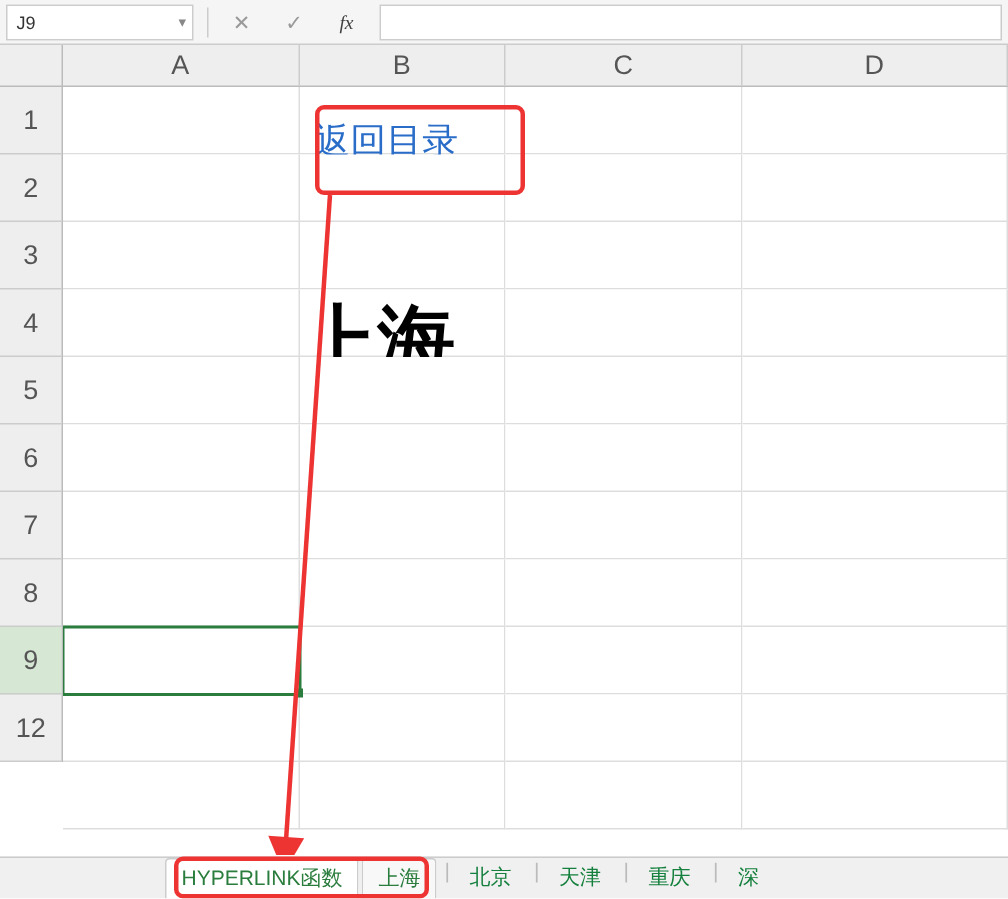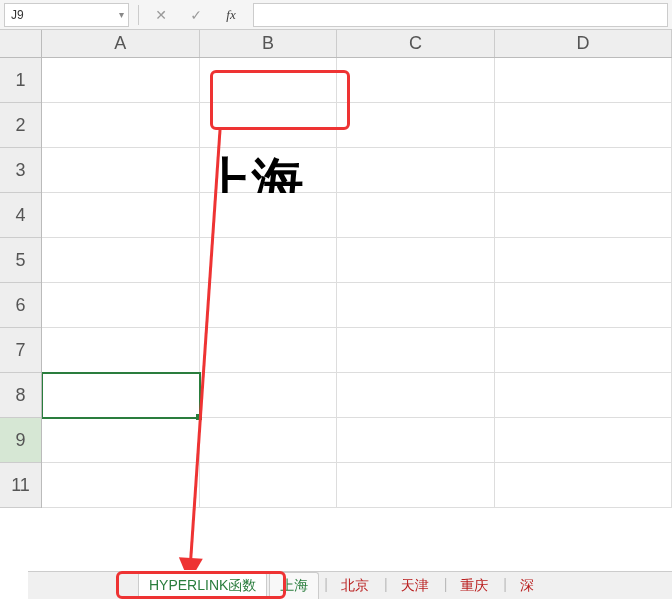--- a/index.html
+++ b/index.html
@@ -75,26 +75,26 @@
     top: 40px; left: 210px; width: 140px; height: 60px; z-index: 5; pointer-events: none;
   }
   .annot-box2 {
     position: absolute; border: 3px solid #e33; border-radius: 6px;
     bottom: 0; left: 116px; width: 170px; height: 28px; z-index: 5; pointer-events: none;
   }
   .arrow-svg { position: absolute; top: 100px; left: 170px; z-index: 4; pointer-events: none; }
   
   .sheet-tabs {
     position: absolute; bottom: 0; left: 0; right: 0; height: 28px;
-    display: flex; align-items: center; background: #f0f0f0;
-    border-top: 1px solid #ccc; padding-left: 110px; font-size: 14px; margin-left: 28px;
+    display: flex; align-items: flex-start; background: #f0f0f0;
+    border-top: 1px solid #ccc; padding-left: 110px; font-size: 14px;
   }
   .tab {
     padding: 4px 10px; border: 1px solid #ccc; border-bottom: none;
-    background: #f8f8f8; margin-right: 2px; color: #b91c1c; cursor: pointer;
+    background: #f8f8f8; margin-right: 2px; color: #15803d; cursor: pointer;
     border-top-left-radius: 3px; border-top-right-radius: 3px;
   }
   .tab.active { background: #fff; color: #2a7d3d; font-weight: 500; }
   .tab-sep { color: #bbb; padding: 0 3px 4px; }
 </style>
 </head>
 <body>
 
 <div class="formula-bar">
   <div class="name-box">
@@ -121,24 +121,32 @@
   <div class="row-headers">
     <div class="row-h">1</div>
     <div class="row-h">2</div>
     <div class="row-h">3</div>
     <div class="row-h">4</div>
     <div class="row-h">5</div>
     <div class="row-h">6</div>
     <div class="row-h">7</div>
     <div class="row-h">8</div>
     <div class="row-h sel">9</div>
-    <div class="row-h">11</div>
+    <div class="row-h">12</div>
   </div>
 
   <div class="cells">
+    <div class="row">
+      <div class="cell" style="width:160px"></div>
+      <div class="cell" style="width:140px;position:relative">
+        <a class="link-text">返回目录</a>
+      </div>
+      <div class="cell" style="width:160px"></div>
+      <div class="cell" style="width:180px"></div>
+    </div>
     <div class="row">
       <div class="cell" style="width:160px"></div>
       <div class="cell" style="width:140px"></div>
       <div class="cell" style="width:160px"></div>
       <div class="cell" style="width:180px"></div>
     </div>
     <div class="row">
       <div class="cell" style="width:160px"></div>
       <div class="cell" style="width:140px"></div>
       <div class="cell" style="width:160px"></div>

